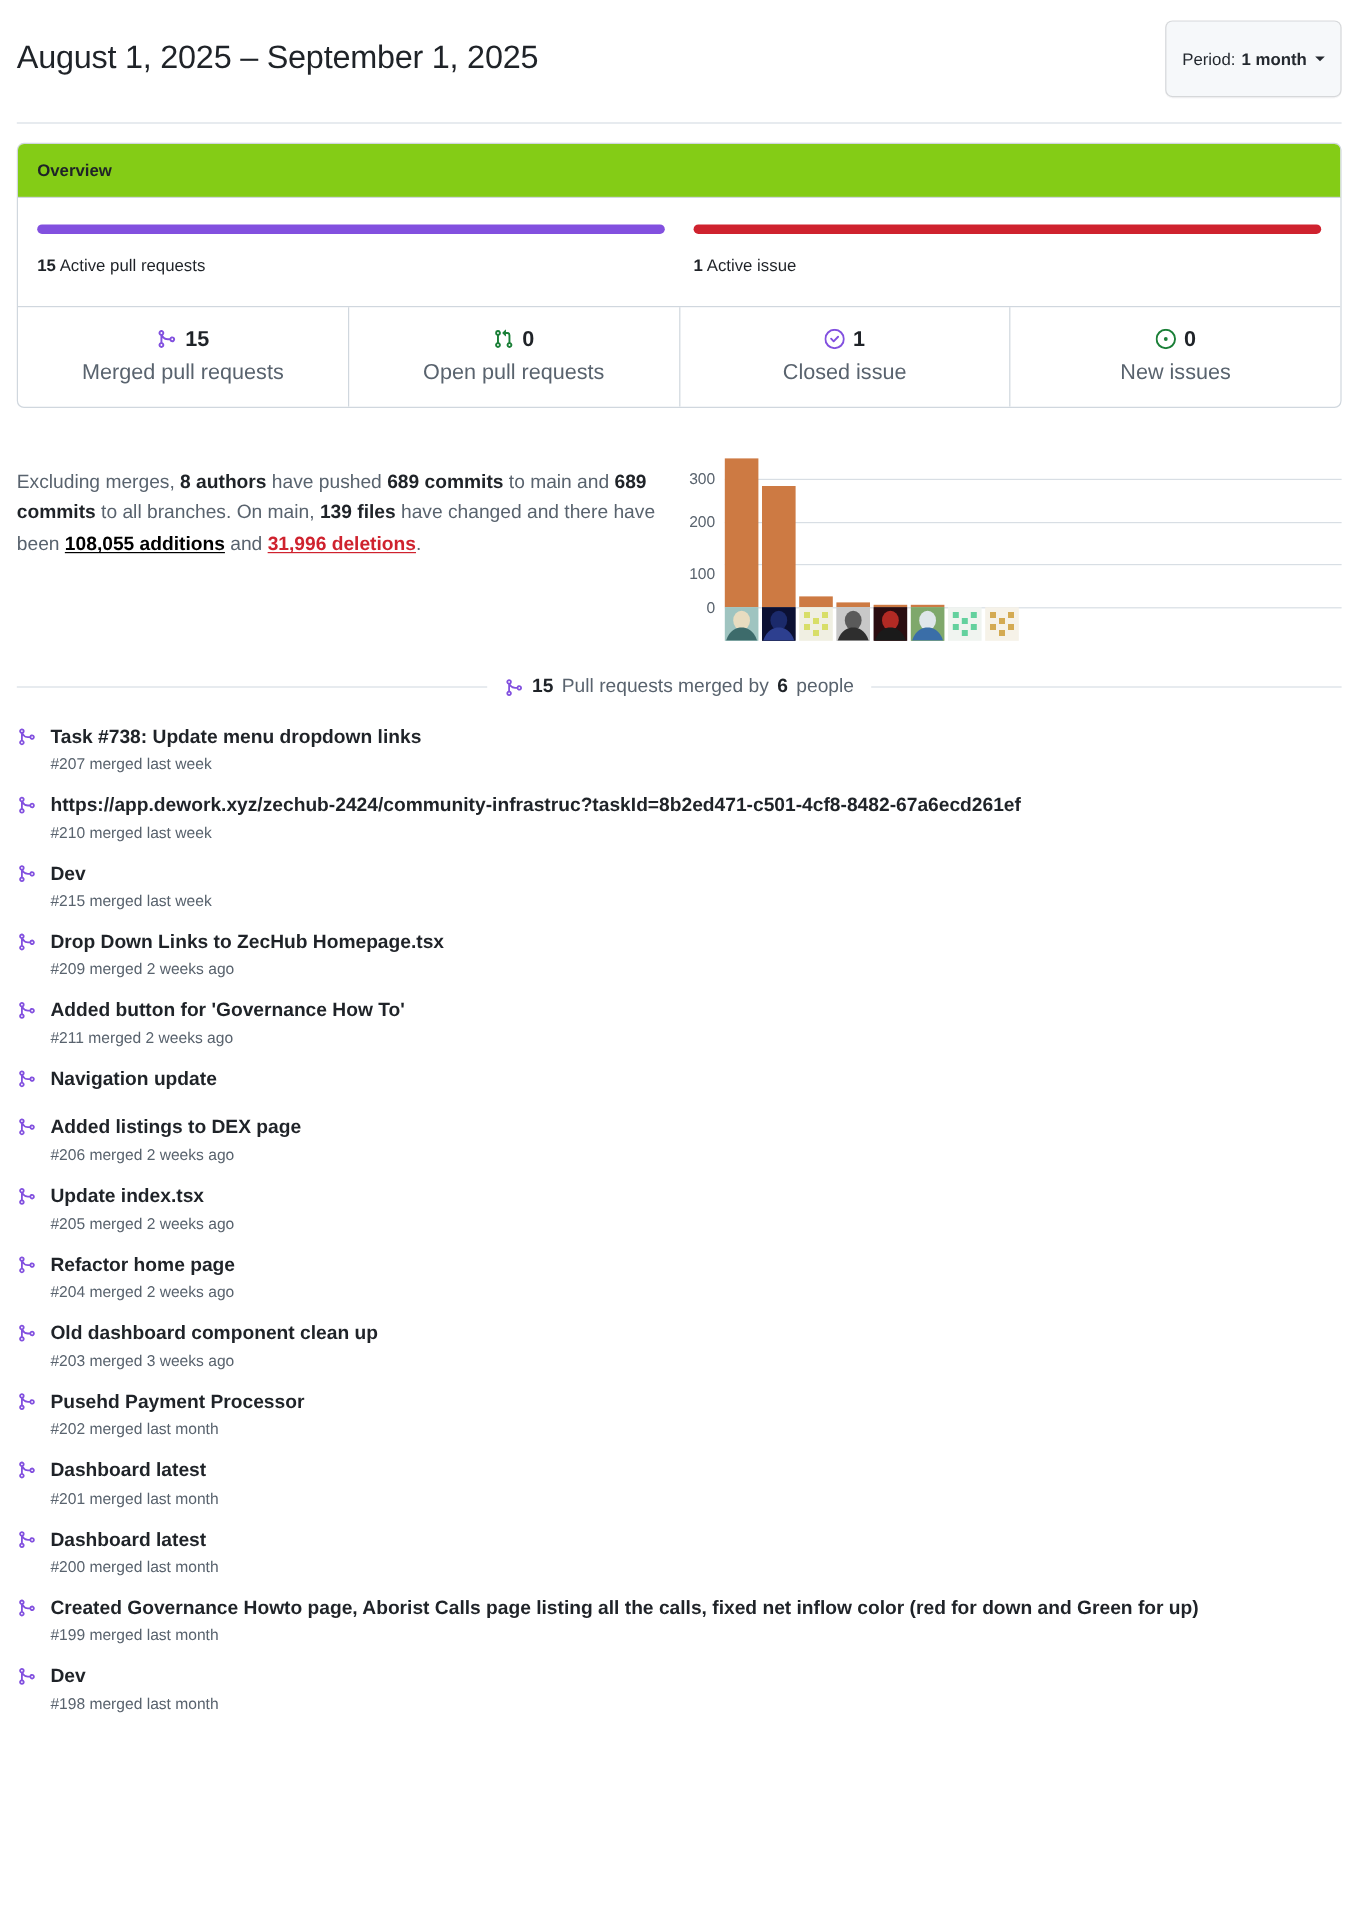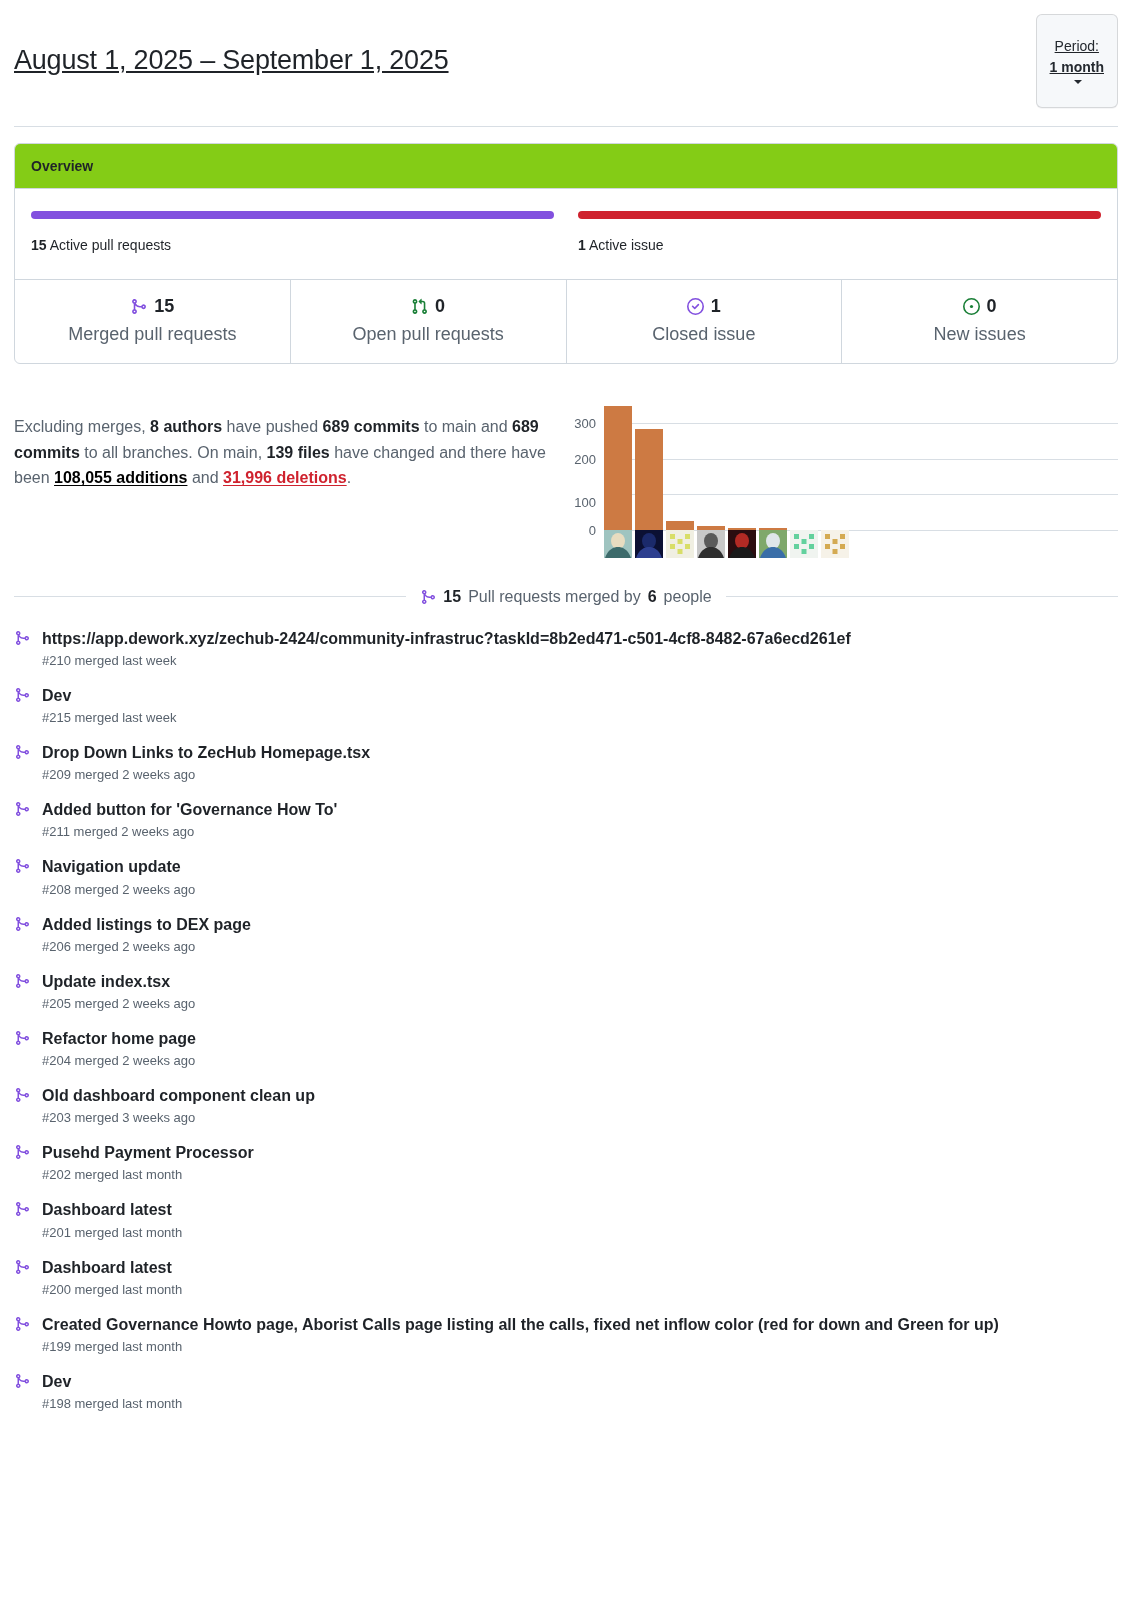--- a/index.html
+++ b/index.html
@@ -11,30 +11,28 @@
     font-family: "Liberation Sans", "DejaVu Sans", sans-serif;
     -webkit-font-smoothing: antialiased;
   }
   .page { width: 1132px; margin: 0 auto; padding: 0 14px 20px 14px; }
 
   
   .pulse-head {
     display: flex; align-items: center; justify-content: space-between;
     padding: 14px 0 18px 0;
     border-bottom: 1px solid #d8dee4;
-    text-decoration: underline;
   }
   .pulse-title { font-size: 27px; font-weight: 400; color: #1f2328; line-height: 1.25; letter-spacing: -0.2px; }
   .period-btn {
     display: inline-flex; align-items: center; gap: 5px;
     font-size: 14px; font-weight: 600; color: #24292f;
     background: #f6f8fa; border: 1px solid rgba(31,35,40,0.15);
     border-radius: 6px; padding: 23px 13px; cursor: pointer;
     box-shadow: 0 1px 0 rgba(31,35,40,0.04);
-    flex-direction: column;
   }
   .period-btn .label-light { font-weight: 400; color: #24292f; }
   .caret { display:inline-block; width:0; height:0; margin-left:2px;
     border-left:4px solid transparent; border-right:4px solid transparent;
     border-top:4px solid #24292f; }
 
   
   .card {
     margin-top: 16px;
     border: 1px solid #d0d7de; border-radius: 6px; overflow: hidden; background: #fff;
@@ -342,20 +340,29 @@
     </span>
     <span class="rule"></span>
   </div>
 
   <ul class="pr-list" id="pr-list">
       <li class="pr-item">
         <span class="pr-icon"><svg width="16" height="16" viewBox="0 0 16 16" fill="#8250df" aria-hidden="true">
             <path d="M5.45 5.154A4.25 4.25 0 0 0 9.25 7.5h1.378a2.251 2.251 0 1 1 0 1.5H9.25A5.734 5.734 0 0 1 5 7.123v3.505a2.25 2.25 0 1 1-1.5 0V5.372a2.25 2.25 0 1 1 1.95-.218ZM4.25 13.5a.75.75 0 1 0 0-1.5.75.75 0 0 0 0 1.5Zm8.5-4.5a.75.75 0 1 0 0-1.5.75.75 0 0 0 0 1.5ZM5 3.25a.75.75 0 1 0-1.5 0 .75.75 0 0 0 1.5 0Z"></path>
           </svg></span>
         <div class="pr-main">
+          <div class="pr-title">Task #738: Update menu dropdown links</div>
+          <div class="pr-meta">#207 merged last week</div>
+        </div>
+      </li>
+      <li class="pr-item">
+        <span class="pr-icon"><svg width="16" height="16" viewBox="0 0 16 16" fill="#8250df" aria-hidden="true">
+            <path d="M5.45 5.154A4.25 4.25 0 0 0 9.25 7.5h1.378a2.251 2.251 0 1 1 0 1.5H9.25A5.734 5.734 0 0 1 5 7.123v3.505a2.25 2.25 0 1 1-1.5 0V5.372a2.25 2.25 0 1 1 1.95-.218ZM4.25 13.5a.75.75 0 1 0 0-1.5.75.75 0 0 0 0 1.5Zm8.5-4.5a.75.75 0 1 0 0-1.5.75.75 0 0 0 0 1.5ZM5 3.25a.75.75 0 1 0-1.5 0 .75.75 0 0 0 1.5 0Z"></path>
+          </svg></span>
+        <div class="pr-main">
           <div class="pr-title">https://app.dework.xyz/zechub-2424/community-infrastruc?taskId=8b2ed471-c501-4cf8-8482-67a6ecd261ef</div>
           <div class="pr-meta">#210 merged last week</div>
         </div>
       </li>
       <li class="pr-item">
         <span class="pr-icon"><svg width="16" height="16" viewBox="0 0 16 16" fill="#8250df" aria-hidden="true">
             <path d="M5.45 5.154A4.25 4.25 0 0 0 9.25 7.5h1.378a2.251 2.251 0 1 1 0 1.5H9.25A5.734 5.734 0 0 1 5 7.123v3.505a2.25 2.25 0 1 1-1.5 0V5.372a2.25 2.25 0 1 1 1.95-.218ZM4.25 13.5a.75.75 0 1 0 0-1.5.75.75 0 0 0 0 1.5Zm8.5-4.5a.75.75 0 1 0 0-1.5.75.75 0 0 0 0 1.5ZM5 3.25a.75.75 0 1 0-1.5 0 .75.75 0 0 0 1.5 0Z"></path>
           </svg></span>
         <div class="pr-main">
           <div class="pr-title">Dev</div>
@@ -379,21 +386,20 @@
           <div class="pr-title">Added button for 'Governance How To'</div>
           <div class="pr-meta">#211 merged 2 weeks ago</div>
         </div>
       </li>
       <li class="pr-item">
         <span class="pr-icon"><svg width="16" height="16" viewBox="0 0 16 16" fill="#8250df" aria-hidden="true">
             <path d="M5.45 5.154A4.25 4.25 0 0 0 9.25 7.5h1.378a2.251 2.251 0 1 1 0 1.5H9.25A5.734 5.734 0 0 1 5 7.123v3.505a2.25 2.25 0 1 1-1.5 0V5.372a2.25 2.25 0 1 1 1.95-.218ZM4.25 13.5a.75.75 0 1 0 0-1.5.75.75 0 0 0 0 1.5Zm8.5-4.5a.75.75 0 1 0 0-1.5.75.75 0 0 0 0 1.5ZM5 3.25a.75.75 0 1 0-1.5 0 .75.75 0 0 0 1.5 0Z"></path>
           </svg></span>
         <div class="pr-main">
           <div class="pr-title">Navigation update</div>
-          <div class="pr-meta">#208 merged 2 weeks ago</div>
         </div>
       </li>
       <li class="pr-item">
         <span class="pr-icon"><svg width="16" height="16" viewBox="0 0 16 16" fill="#8250df" aria-hidden="true">
             <path d="M5.45 5.154A4.25 4.25 0 0 0 9.25 7.5h1.378a2.251 2.251 0 1 1 0 1.5H9.25A5.734 5.734 0 0 1 5 7.123v3.505a2.25 2.25 0 1 1-1.5 0V5.372a2.25 2.25 0 1 1 1.95-.218ZM4.25 13.5a.75.75 0 1 0 0-1.5.75.75 0 0 0 0 1.5Zm8.5-4.5a.75.75 0 1 0 0-1.5.75.75 0 0 0 0 1.5ZM5 3.25a.75.75 0 1 0-1.5 0 .75.75 0 0 0 1.5 0Z"></path>
           </svg></span>
         <div class="pr-main">
           <div class="pr-title">Added listings to DEX page</div>
           <div class="pr-meta">#206 merged 2 weeks ago</div>
         </div>

